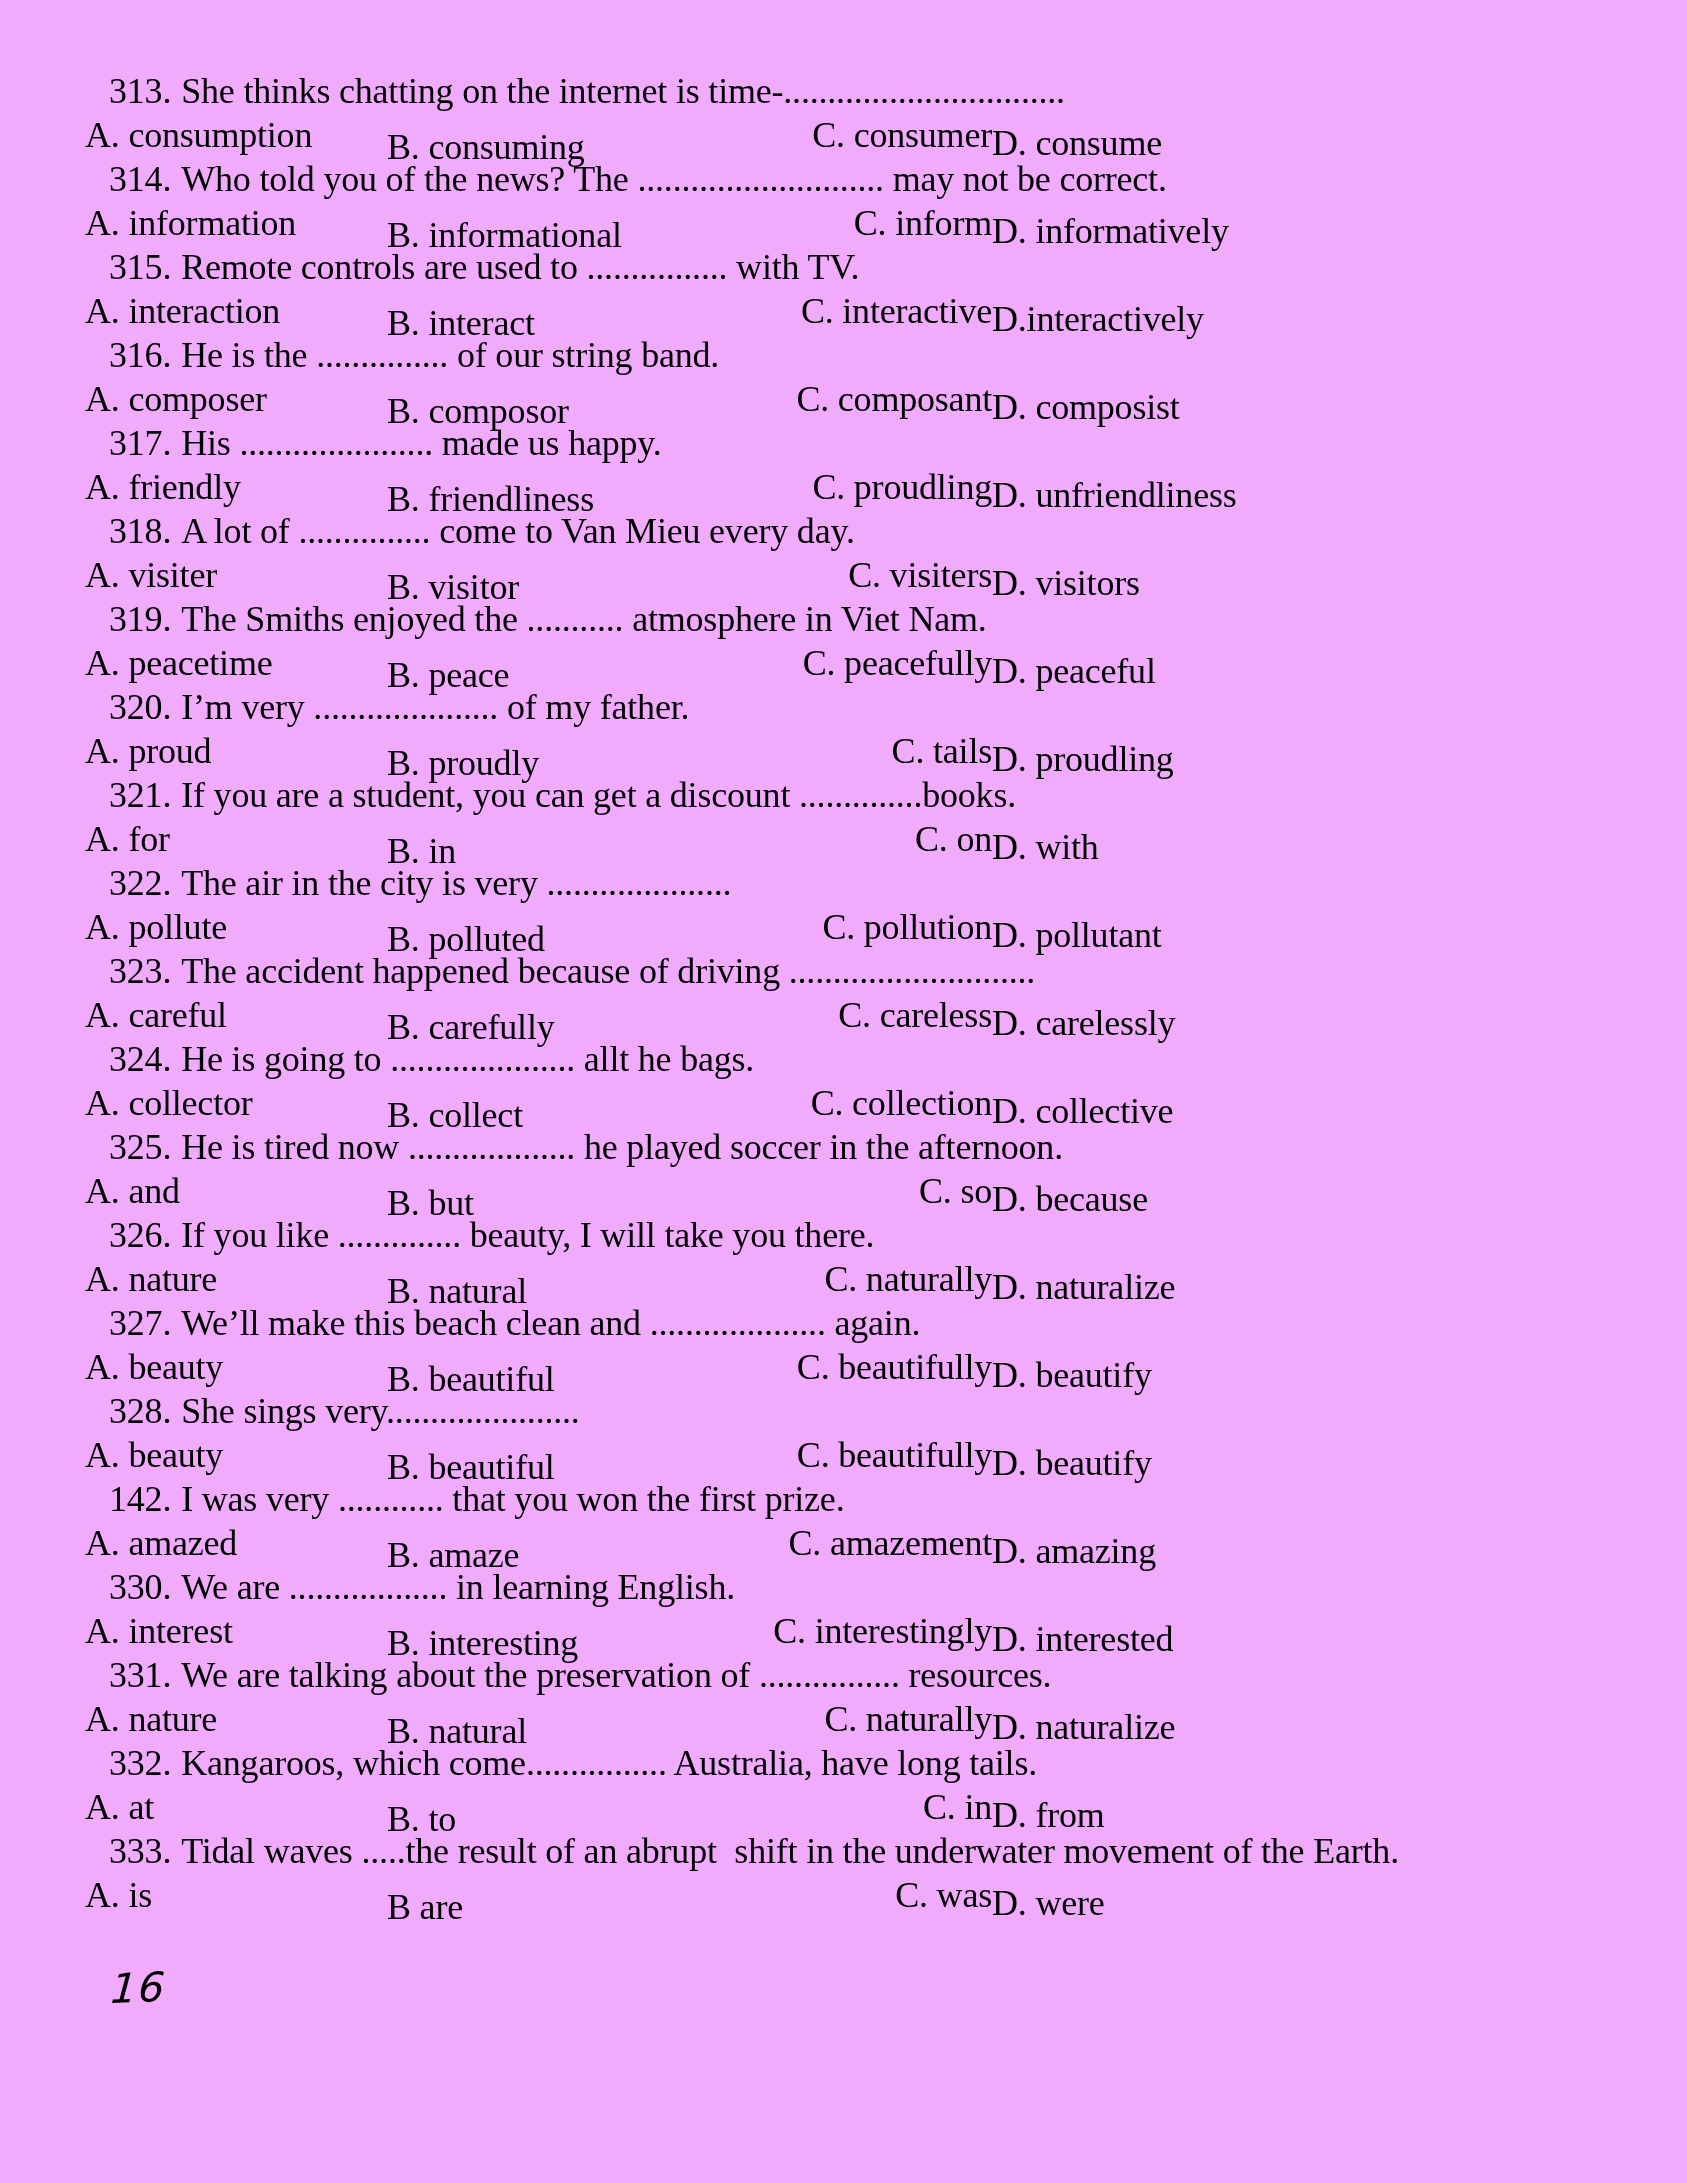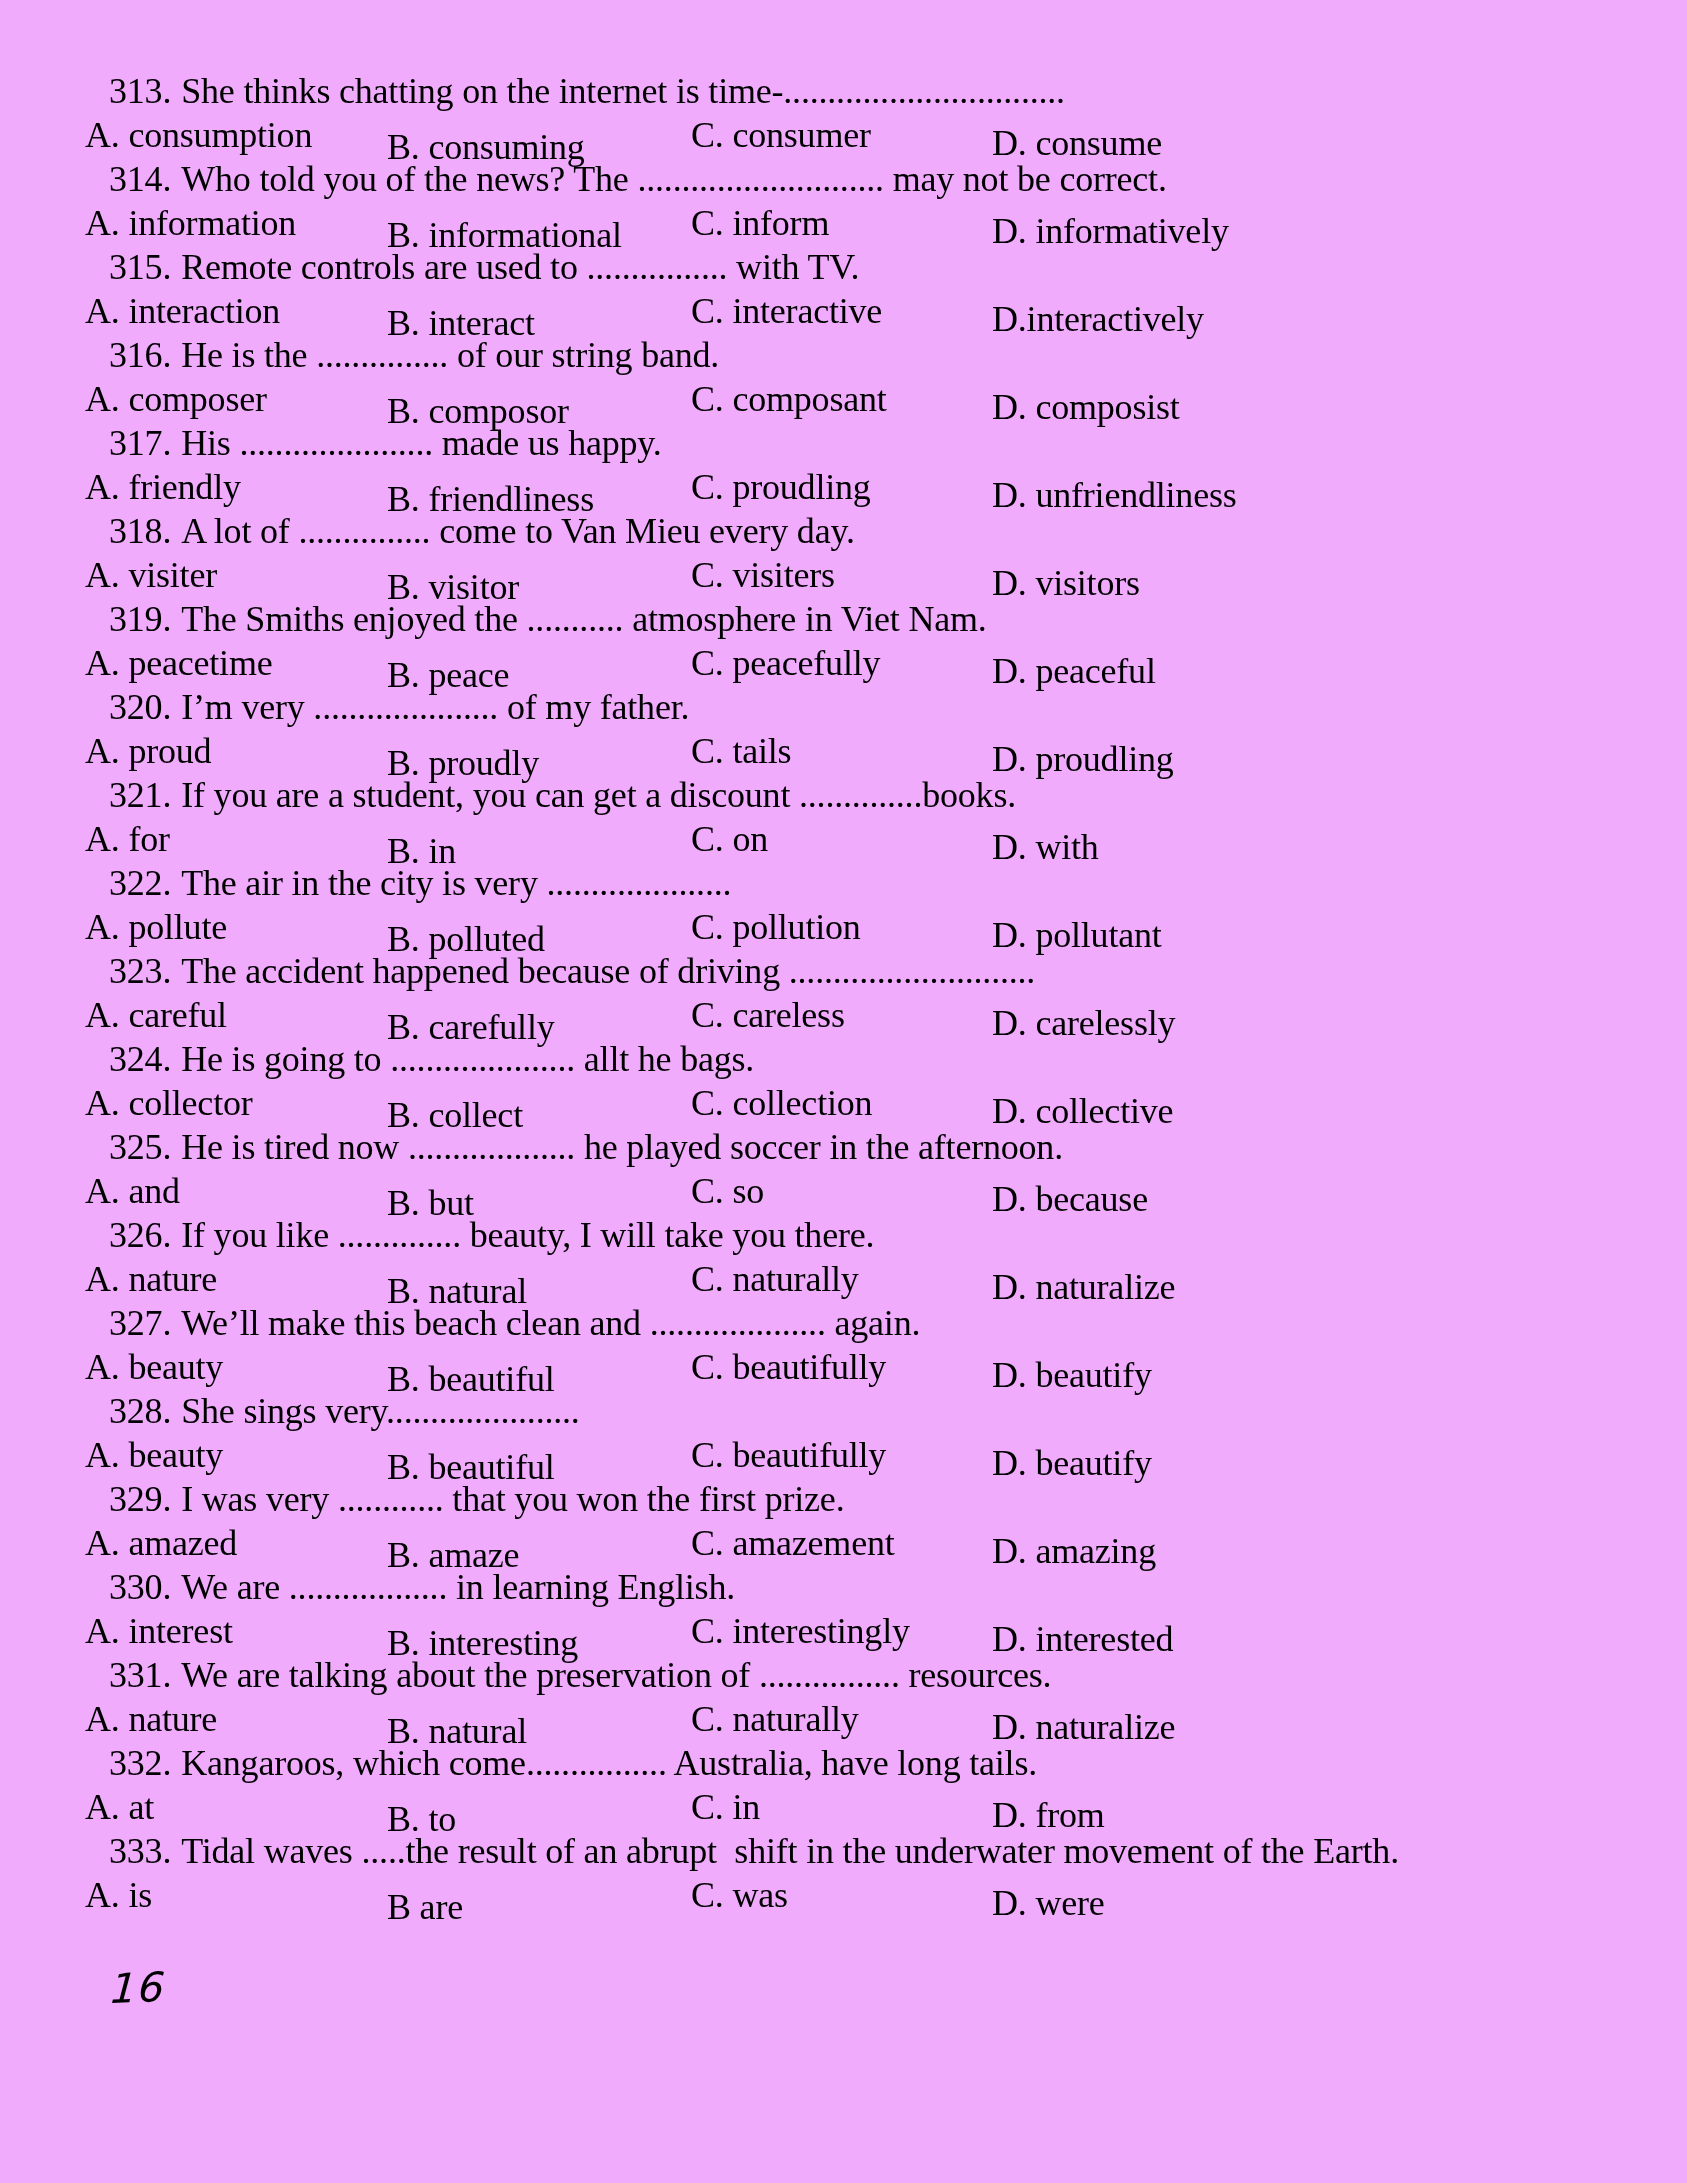--- a/index.html
+++ b/index.html
@@ -44,21 +44,21 @@
     padding-left: 85px;
     display: flex;
   }
   .opt {
     display: inline-block;
     white-space: pre;
     flex: 0 0 auto;
   }
   .opt-a { width: 302px; }
   .opt-b { width: 304px; margin-top: 12px; }
-  .opt-c { width: 301px; }
+  .opt-c { width: 301px; text-align: right; }
   .opt-d { width: auto; margin-top: 8px; }
   .page-number {
     position: absolute;
     left: 111px;
     top: 1964px;
     font-family: "DejaVu Sans", sans-serif;
     font-style: italic;
     font-size: 41px;
     transform: skewX(-6deg) rotate(-2deg);
     letter-spacing: 1.3px;
@@ -223,21 +223,21 @@
     <div class="line qline"><span class="qnum">328.</span><span class="qtext">She sings very......................</span></div>
     <div class="line opts">
       <span class="opt opt-a">A. beauty</span>
       <span class="opt opt-b">B. beautiful</span>
       <span class="opt opt-c">C. beautifully</span>
       <span class="opt opt-d">D. beautify</span>
     </div>
   </div>
 
   <div class="q">
-    <div class="line qline"><span class="qnum">329.</span><span class="qtext">I was very ............ that you won the first prize.</span></div>
+    <div class="line qline"><span class="qnum">142.</span><span class="qtext">I was very ............ that you won the first prize.</span></div>
     <div class="line opts">
       <span class="opt opt-a">A. amazed</span>
       <span class="opt opt-b">B. amaze</span>
       <span class="opt opt-c">C. amazement</span>
       <span class="opt opt-d">D. amazing</span>
     </div>
   </div>
 
   <div class="q">
     <div class="line qline"><span class="qnum">330.</span><span class="qtext">We are .................. in learning English.</span></div>

